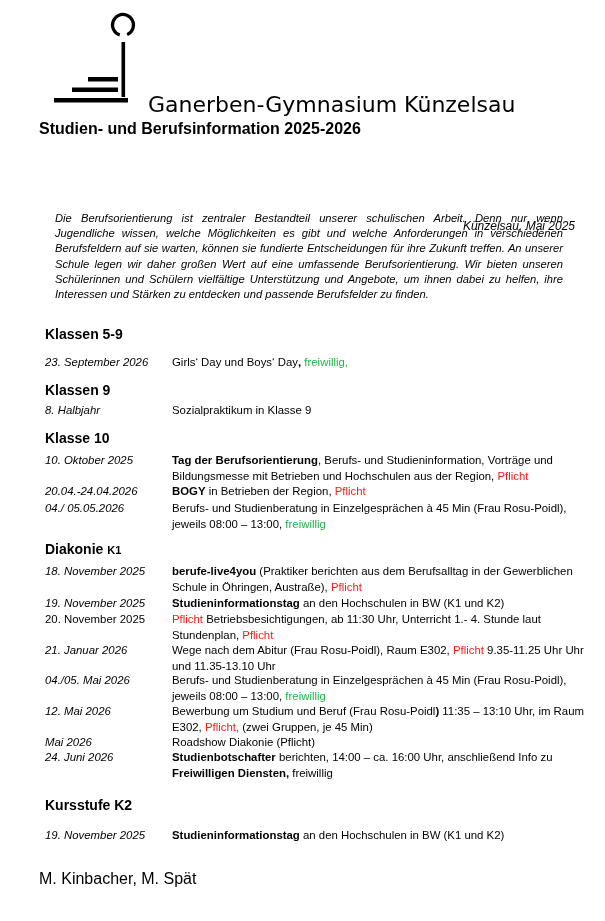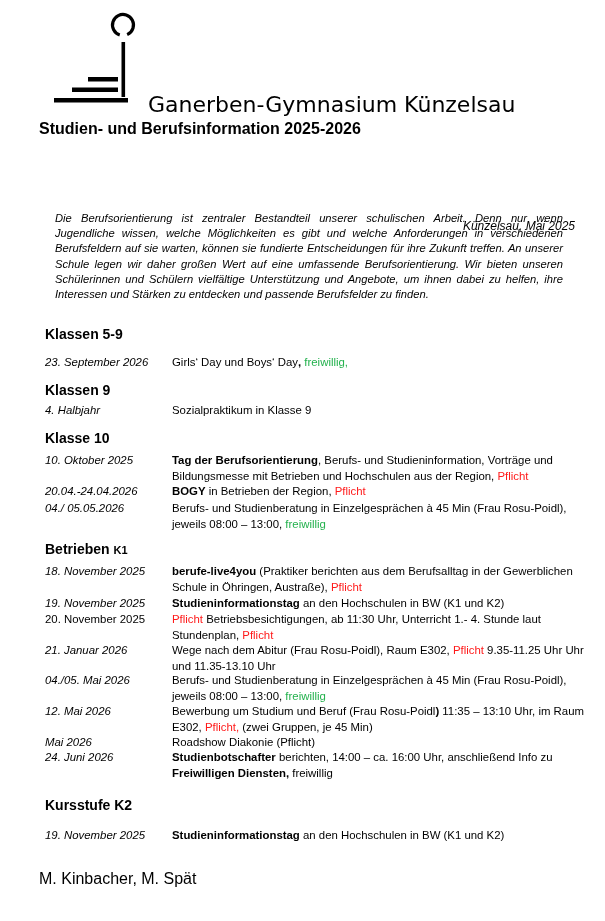--- a/index.html
+++ b/index.html
@@ -43,37 +43,37 @@
 </div>
 
 <div id="schedule">
     <div class="sec-head" style="top: 326px;"><span>Klassen 5-9</span></div>
     <div class="row" style="top: 355px;">
       <div class="date">23.  September 2026</div>
       <div class="desc"><span>Girls‘ Day und Boys‘ Day</span><span class="b">,</span><span> </span><span class="green">freiwillig,</span></div>
     </div>
     <div class="sec-head" style="top: 382px;"><span>Klassen 9</span></div>
     <div class="row" style="top: 403px;">
-      <div class="date">4. Halbjahr</div>
+      <div class="date">8. Halbjahr</div>
       <div class="desc"><span>Sozialpraktikum in Klasse 9</span></div>
     </div>
     <div class="sec-head" style="top: 430px;"><span>Klasse 10</span></div>
     <div class="row" style="top: 453px;">
       <div class="date">10. Oktober 2025</div>
       <div class="desc"><span class="b">Tag der Berufsorientierung</span><span>, Berufs- und Studieninformation, Vorträge und Bildungsmesse mit Betrieben und Hochschulen aus der Region, </span><span class="red">Pflicht</span></div>
     </div>
     <div class="row" style="top: 484px;">
       <div class="date">20.04.-24.04.2026</div>
       <div class="desc"><span class="b">BOGY</span><span> in Betrieben der Region, </span><span class="red">Pflicht</span></div>
     </div>
     <div class="row" style="top: 501px;">
       <div class="date">04./ 05.05.2026</div>
       <div class="desc"><span>Berufs- und Studienberatung in Einzelgesprächen à 45 Min (Frau Rosu-Poidl), jeweils 08:00 – 13:00, </span><span class="green">freiwillig</span></div>
     </div>
-    <div class="sec-head" style="top: 541px;"><span>Betrieben </span><span class="small">K1</span></div>
+    <div class="sec-head" style="top: 541px;"><span>Diakonie </span><span class="small">K1</span></div>
     <div class="row" style="top: 564px;">
       <div class="date">18. November 2025</div>
       <div class="desc"><span class="b">berufe-live4you</span><span> (Praktiker berichten aus dem Berufsalltag in der Gewerblichen Schule in Öhringen, Austraße), </span><span class="red">Pflicht</span></div>
     </div>
     <div class="row" style="top: 596px;">
       <div class="date">19. November 2025</div>
       <div class="desc"><span class="b">Studieninformationstag</span><span> an den Hochschulen in BW (K1 und K2)</span></div>
     </div>
     <div class="row" style="top: 612px;">
       <div class="date upright">20. November 2025</div>

